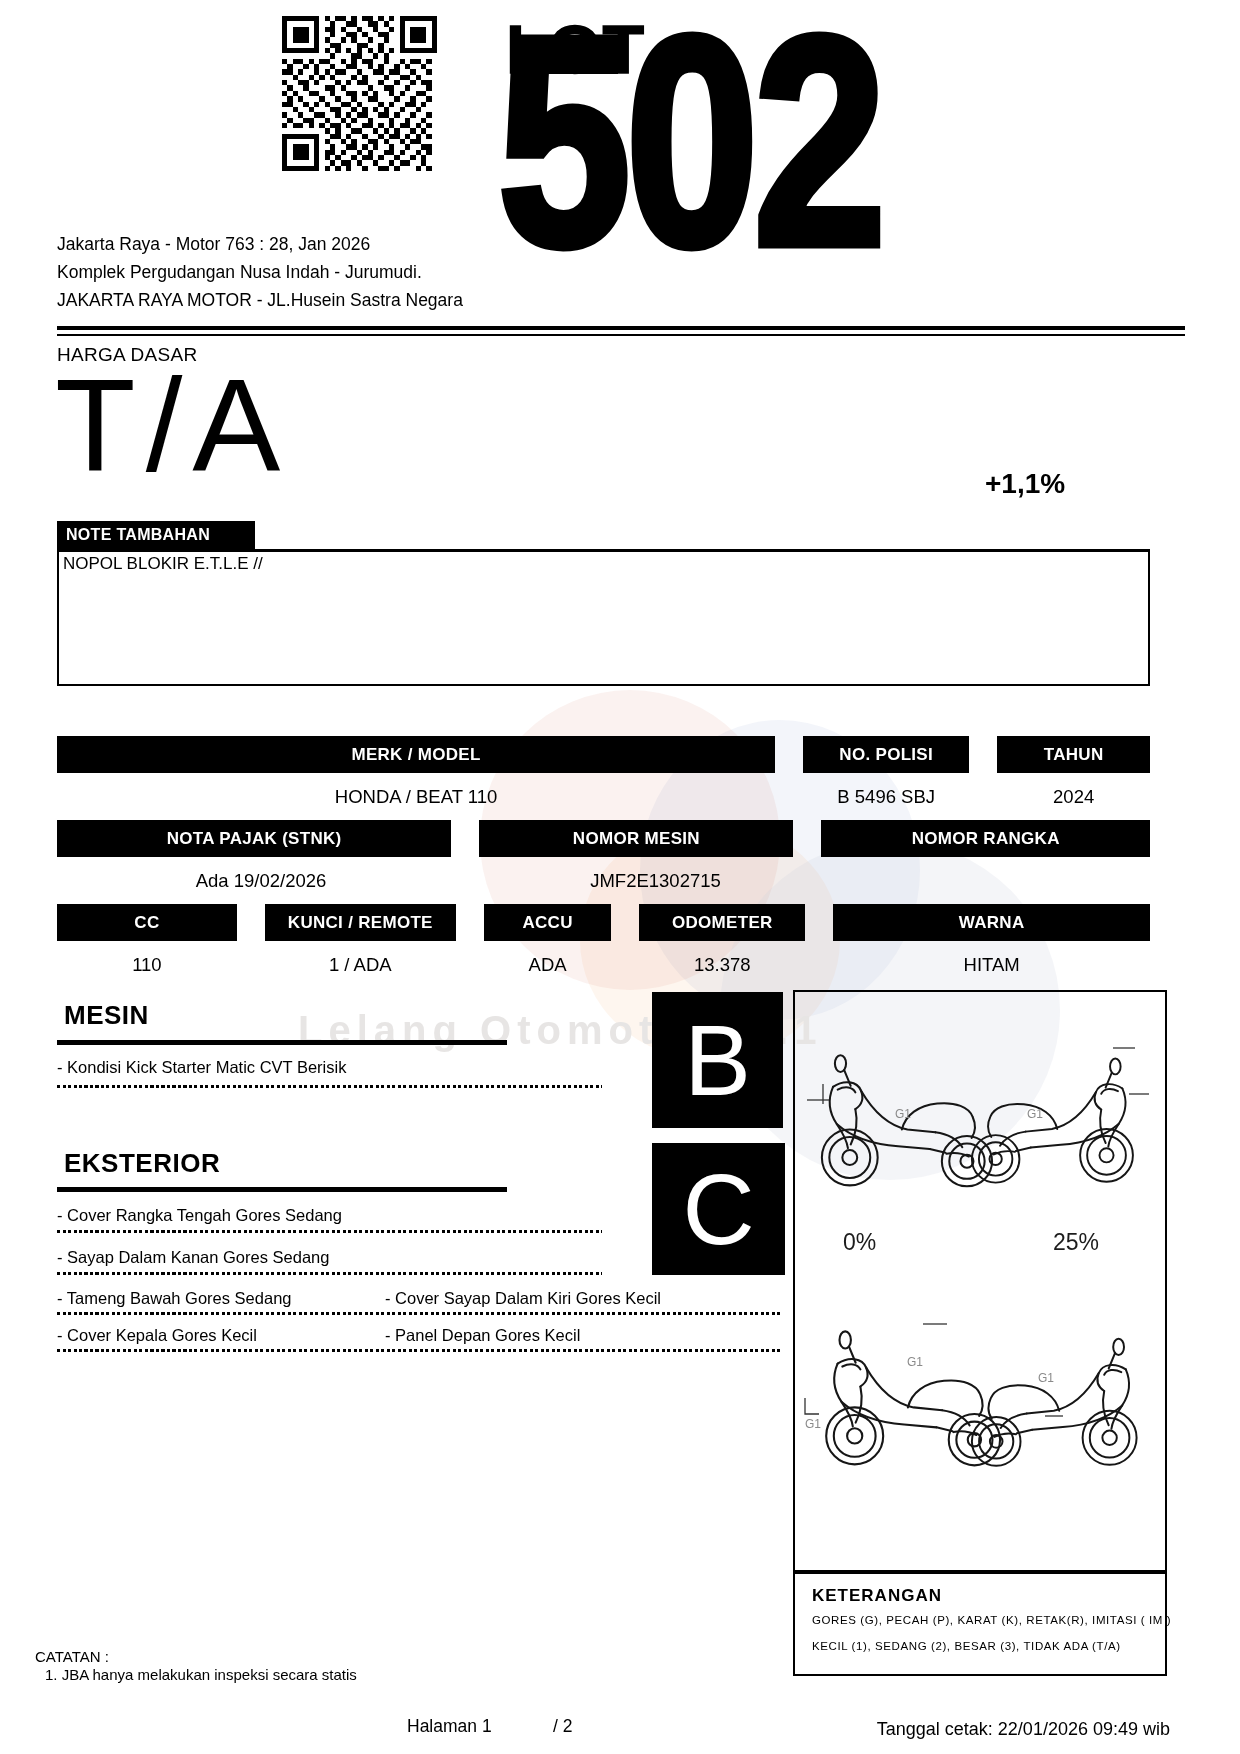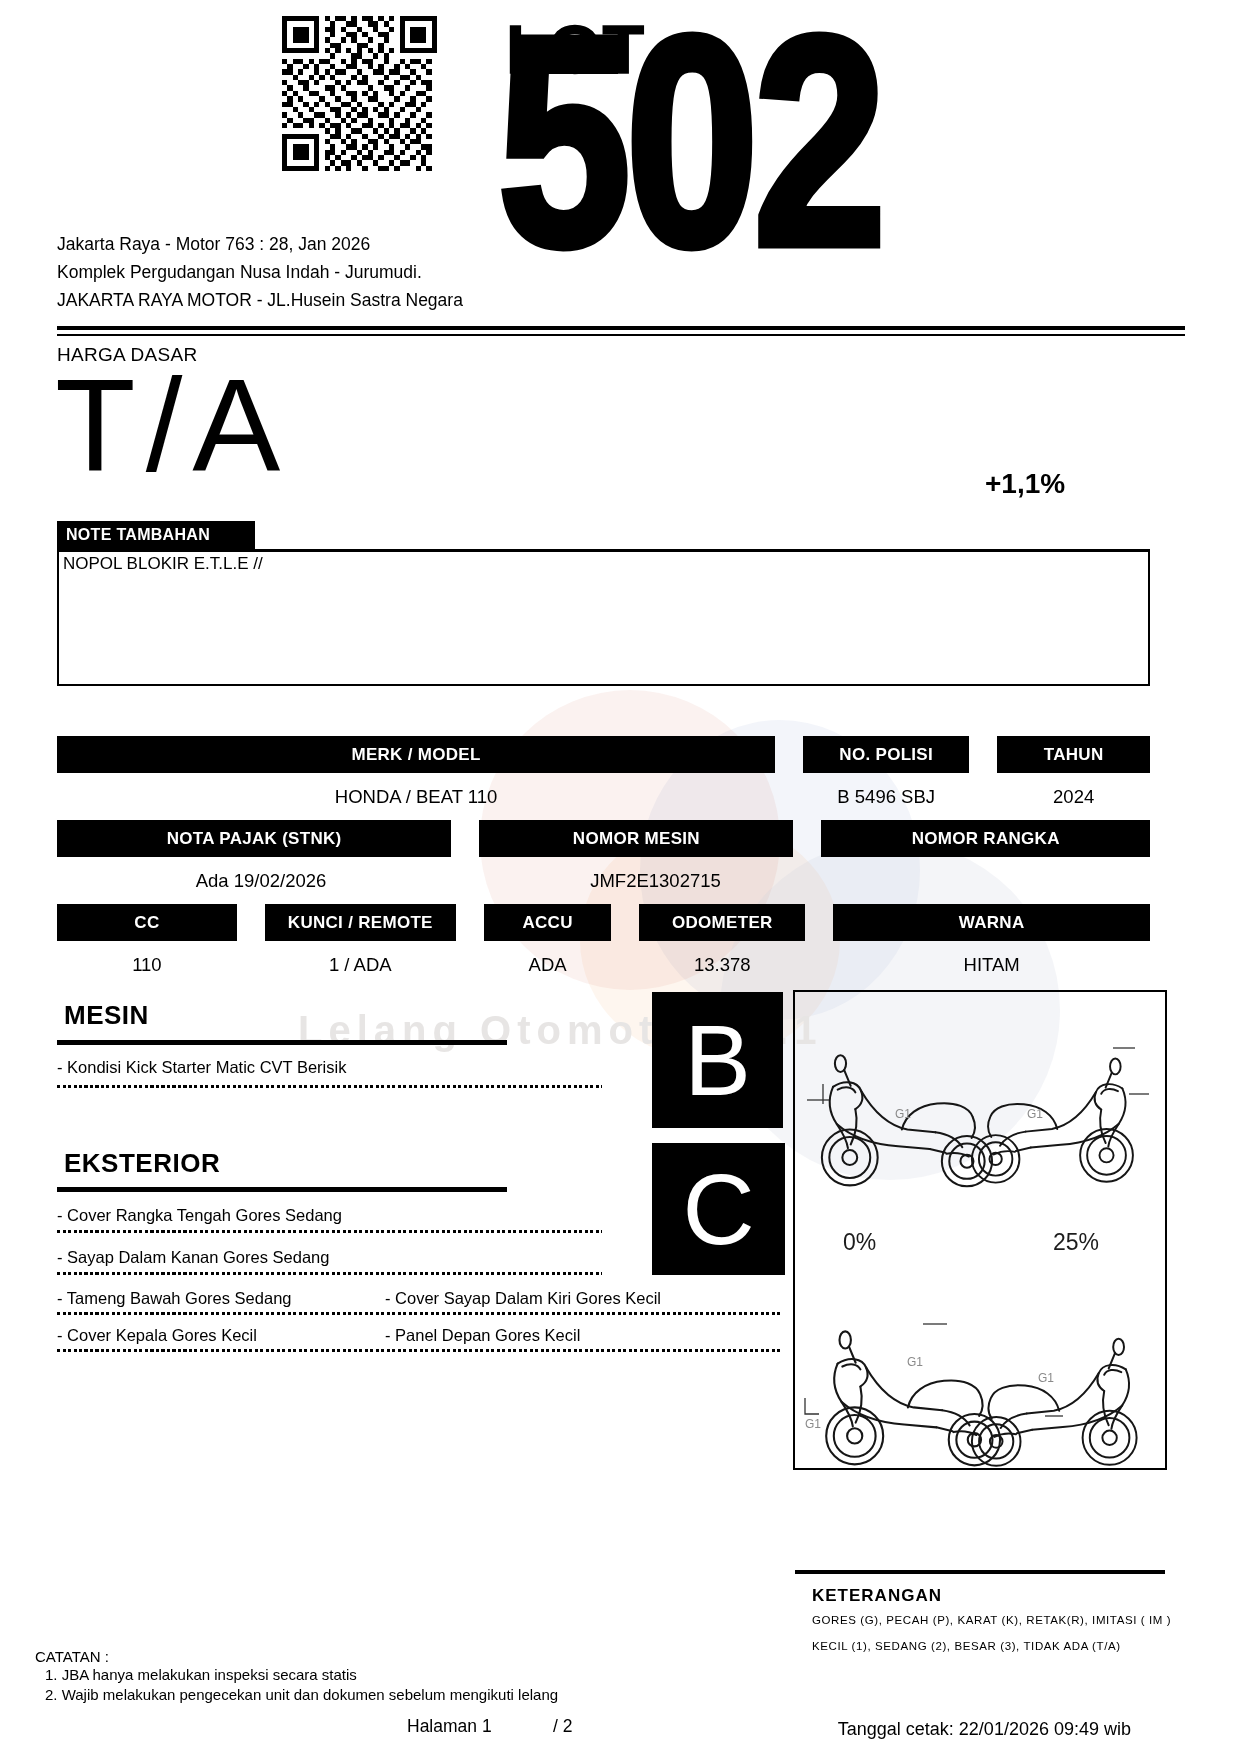--- a/index.html
+++ b/index.html
@@ -38,33 +38,33 @@
 
   
   .sec-title { font-size:26px; font-weight:bold; letter-spacing:0.5px; }
   .sec-rule { height:5px; background:#000; }
   .item { font-size:16.5px; white-space:nowrap; }
   .dotted { height:3px; background:repeating-linear-gradient(90deg,#000 0 3px,transparent 3px 5.5px); }
 
   .grade-box { background:#000; color:#fff; display:flex; align-items:center; justify-content:center;
                font-size:100px; font-weight:400; }
 
-  .diagram-wrap { left:793px; top:990px; width:374px; height:480px; border:2.5px solid #000; background:transparent; }
+  .diagram-wrap { left:793px; top:990px; width:374px; height:686px; border:2.5px solid #000; background:transparent; }
   .keterangan-divider { position:absolute; left:0; right:0; top:578px; height:4px; background:#000; }
   .ket-title { position:absolute; left:17px; top:594px; font-size:17px; font-weight:bold; letter-spacing:1px; }
   .ket-line1 { position:absolute; left:17px; top:622px; font-size:11.5px; letter-spacing:0.6px; white-space:nowrap; }
   .ket-line2 { position:absolute; left:17px; top:648px; font-size:11.5px; letter-spacing:0.6px; white-space:nowrap; }
 
   
   .catatan { left:35px; top:1648px; font-size:15px; }
   .fnote1 { left:45px; top:1666px; font-size:15px; }
   .fnote2 { left:45px; top:1686px; font-size:15px; }
   .page-label { left:407px; top:1716px; font-size:17.5px; }
   .page-suffix { left:553px; top:1716px; font-size:17.5px; }
-  .printed { left:731px; top:1719px; width:400px; font-size:18px; text-align:right; }
+  .printed { left:770px; top:1719px; width:400px; font-size:18px; text-align:right; }
 </style>
 </head>
 <body>
 
 <div class="page">
 
   <div class="wm-blob" style="left:480px; top:690px; width:300px; height:300px; background:rgba(205,65,40,0.07);"></div>
   <div class="wm-blob" style="left:640px; top:720px; width:280px; height:300px; background:rgba(45,85,165,0.06);"></div>
   <div class="wm-blob" style="left:580px; top:820px; width:260px; height:240px; background:rgba(235,125,35,0.07);"></div>
   <div class="wm-blob" style="left:720px; top:840px; width:340px; height:340px; background:rgba(205,210,222,0.22);"></div>
@@ -245,18 +245,17 @@
     </svg>
 
     <div class="keterangan-divider"></div>
     <div class="ket-title">KETERANGAN</div>
     <div class="ket-line1">GORES (G), PECAH (P), KARAT (K), RETAK(R), IMITASI ( IM )</div>
     <div class="ket-line2">KECIL (1), SEDANG (2), BESAR (3), TIDAK ADA (T/A)</div>
   </div>
 
   <div class="abs catatan">CATATAN :</div>
   <div class="abs fnote1">1. JBA hanya melakukan inspeksi secara statis</div>
-  <div class="abs fnote2">2. Wajib melakukan pengecekan unit dan dokumen sebelum mengikuti lelang</div>
   <div class="abs page-label">Halaman 1</div>
   <div class="abs page-suffix">/ 2</div>
   <div class="abs printed">Tanggal cetak: 22/01/2026 09:49 wib</div>
 
 </div>
 
 </body></html>

